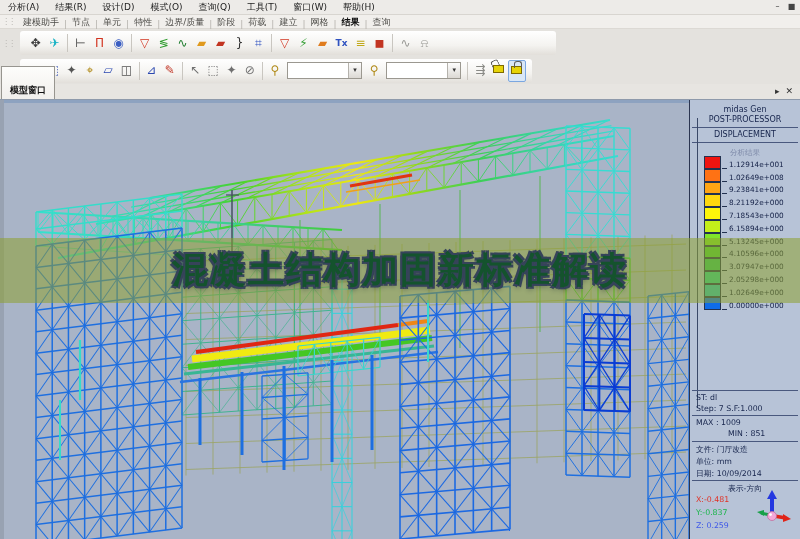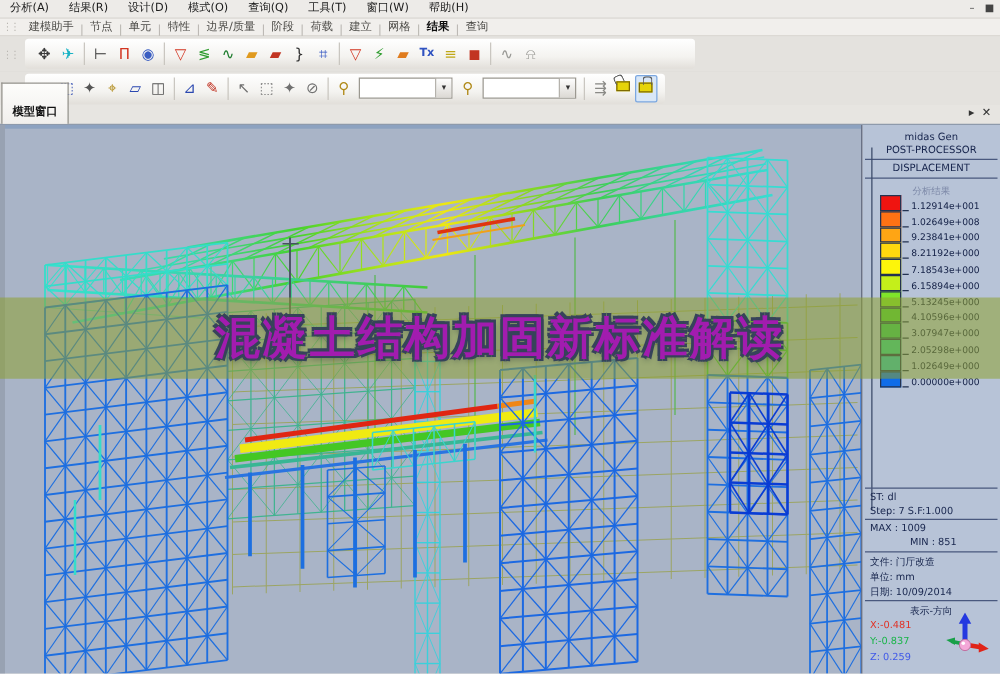--- a/index.html
+++ b/index.html
@@ -69,21 +69,21 @@
   .legend-swatch { width:17px; height:12.8px; border:0.5px solid #233250; }
   .legend-tick { width:5px; height:1px; background:#233250; margin-right:2px; }
   .legend-val { font-size:7.3px; color:#121f45; white-space:nowrap; }
   .p-info { position:absolute; left:6px; white-space:nowrap; font-size:7.8px; }
   #dir-x { color:#e03226; } #dir-y { color:#18b548; } #dir-z { color:#3f58e8; }
 
   
   #banner { position:absolute; top:238px; left:0; width:800px; height:65px;
             background:rgba(142,160,48,0.55); z-index:6; display:flex; align-items:center; justify-content:center;
             pointer-events:none; }
-  #banner-text { font-size:36px; font-weight:900; color:#a21caf; letter-spacing:2px; white-space:nowrap;
+  #banner-text { font-size:36px; font-weight:900; color:#14532d; letter-spacing:2px; white-space:nowrap;
             text-shadow:-2px -2px 0 #36435a, 2px -2px 0 #36435a, -2px 2px 0 #36435a, 2px 2px 0 #36435a, 0 3px 5px rgba(20,30,40,.45); }
 </style>
 </head>
 <body>
 
 <div id="app">
 
   <div id="menubar">
     <div id="menu-items" style="display: flex;">
         <span class="menu-item">分析(A)</span>

